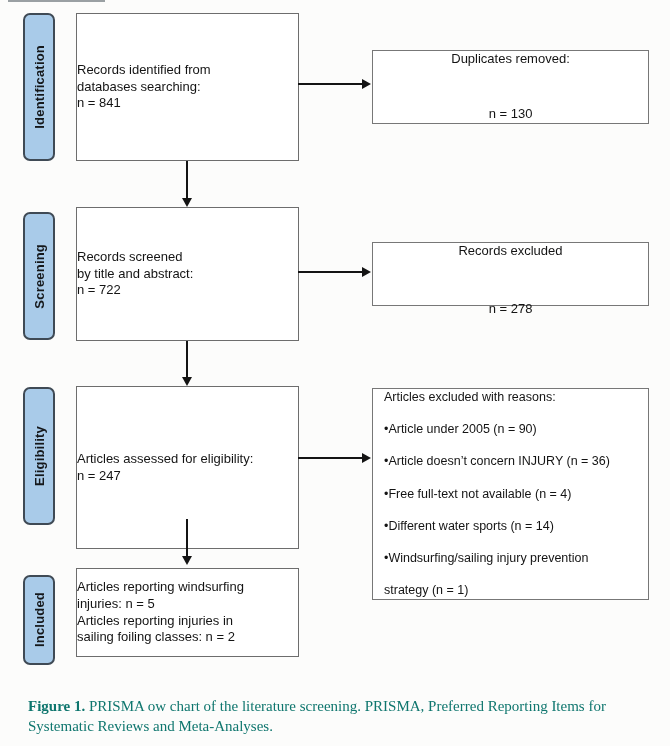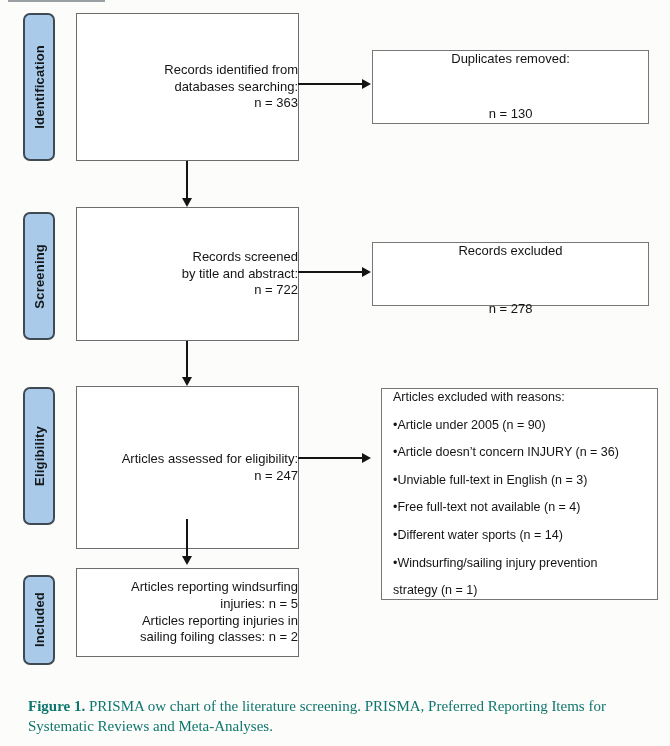--- a/index.html
+++ b/index.html
@@ -21,33 +21,33 @@
   }
   .stage span {
     writing-mode:vertical-rl; transform:rotate(180deg);
     font-weight:bold; font-size:13px; color:#15181b; letter-spacing:.2px;
     white-space:nowrap;
   }
   
   .mbox {
     position:absolute; left:76px; width:223px; background:#ffffff;
     border:1.5px solid #6d6d6d;
-    display:flex; flex-direction:column; align-items:flex-end; justify-content:center;
+    display:flex; flex-direction:column; align-items:flex-start; justify-content:center;
     text-align:center; font-size:13px; line-height:1.3; color:#141414;
   }
   
   .sbox {
     position:absolute; left:372px; width:277px; background:#ffffff;
     border:1.5px solid #777777;
     display:flex; flex-direction:column; align-items:center; justify-content:space-between;
     text-align:center; font-size:13px; line-height:1.3; color:#141414;
   }
   .sbox.reasons {
     align-items:flex-start; text-align:left; padding:0 10px 0 11px;
-    font-size:12.5px; line-height:1.34;margin-left:9px;
+    font-size:12.5px; line-height:1.34;
   }
   
   .varrow { position:absolute; left:186px; width:2.4px; background:#141414; }
   .varrow::after {
     content:''; position:absolute; bottom:-9px; left:50%; margin-left:-5.5px;
     border-left:5.5px solid transparent; border-right:5.5px solid transparent;
     border-top:9px solid #141414;
   }
   .harrow { position:absolute; height:2.4px; background:#141414; }
   .harrow::after {
@@ -79,21 +79,21 @@
   <div class="stage" style="top:387px;height:138px;">
     <span>Eligibility</span>
   </div>
   <div class="stage" style="top:575px;height:90px;">
     <span>Included</span>
   </div>
 
   <div class="mbox" style="top:13px;height:148px;">
     <div>Records identified from</div>
     <div>databases searching:</div>
-    <div>n = 363</div>
+    <div>n = 841</div>
   </div>
 
   <div class="mbox" style="top:207px;height:134px;">
     <div>Records screened</div>
     <div>by title and abstract:</div>
     <div>n = 722</div>
   </div>
 
   <div class="mbox" style="top:386px;height:163px;">
     <div>Articles assessed for eligibility:</div>
@@ -114,21 +114,20 @@
 
   <div class="sbox" style="top:242px;height:64px;gap:41px;">
     <div>Records excluded</div>
     <div>n = 278</div>
   </div>
 
   <div class="sbox reasons" style="top:388px;height:212px;">
     <div>Articles excluded with reasons:</div>
     <div>•Article under 2005 (n = 90)</div>
     <div>•Article doesn’t concern INJURY (n = 36)</div>
-    <div>•Unviable full-text in English (n = 3)</div>
     <div>•Free full-text not available (n = 4)</div>
     <div>•Different water sports (n = 14)</div>
     <div>•Windsurfing/sailing injury prevention</div>
     <div>strategy (n = 1)</div>
   </div>
 
   <div class="varrow" style="top:161px;height:37px;"></div>
   <div class="varrow" style="top:341px;height:36px;"></div>
   <div class="varrow" style="top:519px;height:37px;"></div>
 

